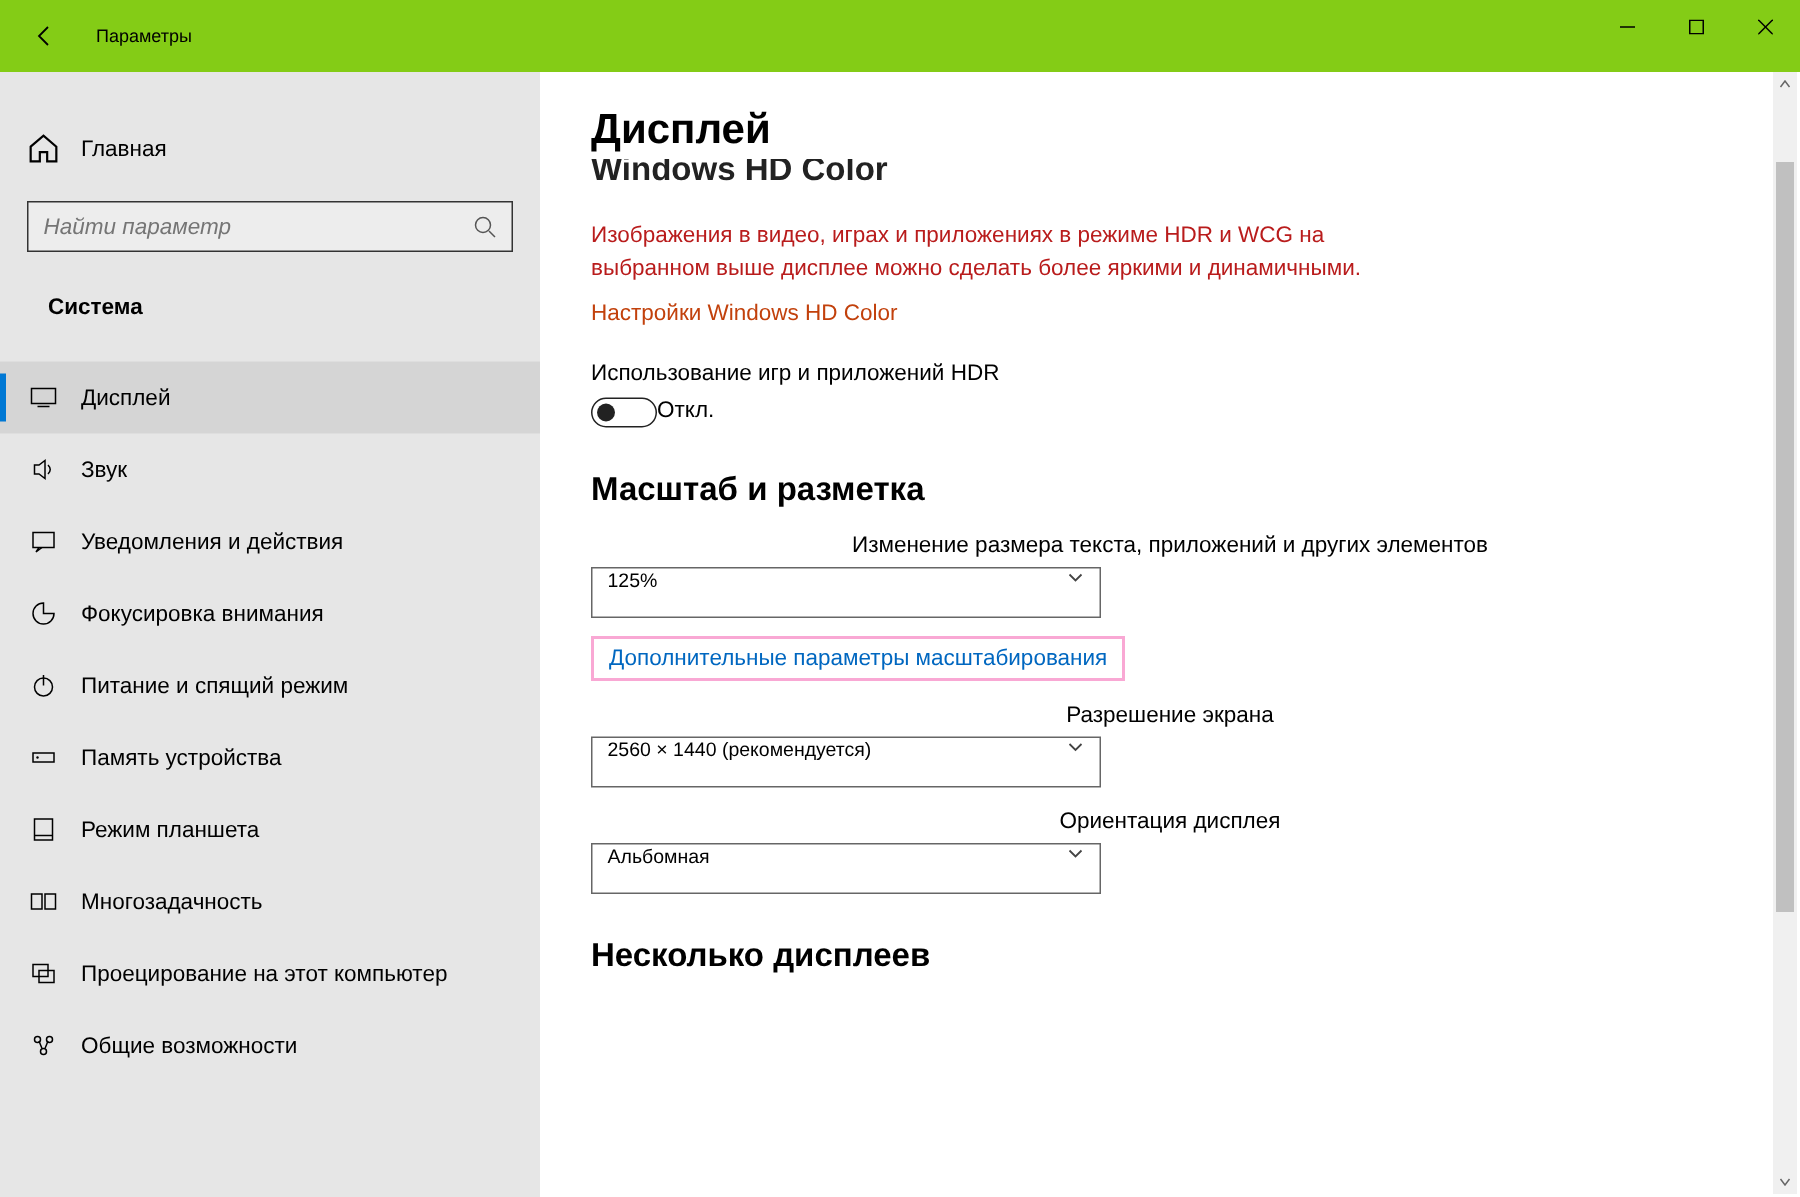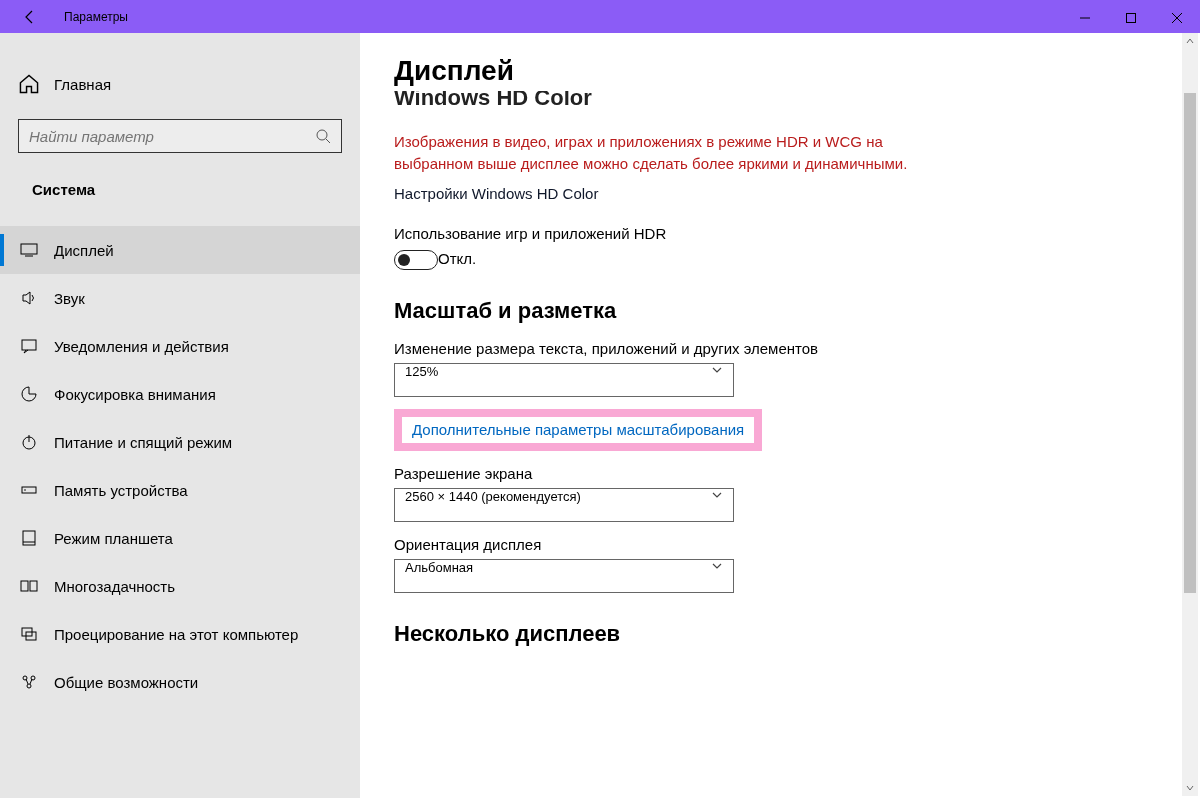--- a/index.html
+++ b/index.html
@@ -1,21 +1,21 @@
 <!DOCTYPE html>
 <html><head>
 <meta charset="utf-8">
 <style>
   * { box-sizing: border-box; margin: 0; padding: 0; font-family: "Segoe UI", -apple-system, sans-serif; }
   html, body { width: 1200px; height: 798px; overflow: hidden; background: #fff; }
 
   .window { width: 1200px; height: 798px; display: flex; flex-direction: column; }
 
   
-  .titlebar { height: 33px; background: #8b5cf6; display: flex; align-items: center; padding-left: 16px; position: relative; }
+  .titlebar { height: 48px; background: #84cc16; display: flex; align-items: center; padding-left: 16px; position: relative; }
   .titlebar .back { width: 28px; height: 28px; display:flex; align-items:center; justify-content:center; margin-right: 20px; cursor:pointer; }
   .titlebar .back svg { width: 16px; height: 16px; }
   .titlebar .title { font-size: 12px; color: #000; }
   .win-controls { position:absolute; right:0; top:0; height:36px; display:flex; }
   .win-btn { width: 46px; height:36px; display:flex; align-items:center; justify-content:center; cursor:pointer; }
   .win-btn svg { width: 10px; height: 10px; }
 
   
   .body { flex:1; display:flex; overflow:hidden; }
 
@@ -37,36 +37,36 @@
   .nav-item .icon { width: 22px; display:flex; align-items:center; justify-content:center; margin-right: 14px; }
   .nav-item .icon svg { width:18px; height:18px; }
   .nav-item .lbl { font-size: 15px; }
 
   
   .main { flex:1; background:#fff; padding: 22px 34px 0 34px; overflow:hidden; position:relative; }
   .page-title { font-size: 28px; font-weight:600; margin-bottom: 4px; }
   .clipped-header { font-size: 22px; font-weight:600; color:#222; height:22px; overflow:hidden; line-height:14px; margin-bottom: 18px; }
 
   .desc { font-size: 15px; color:#b91c1c; line-height:1.45; max-width: 520px; margin-bottom: 10px; }
-  .link { font-size: 15px; color:#0f172a; cursor:pointer; display:inline-block; }
+  .link { font-size: 15px; color:#c2410c; cursor:pointer; display:inline-block; }
 
   .setting-label { font-size: 15px; color:#000; margin-top: 22px; margin-bottom: 8px; }
 
   .toggle-row { display:flex; margin-top: 4px; }
   .toggle { width: 44px; height: 20px; border: 1px solid #222; border-radius: 10px; position:relative; cursor:pointer; }
   .toggle .knob { width:12px; height:12px; background:#222; border-radius:50%; position:absolute; left:3px; top:3px; }
   .toggle-state { font-size:15px; }
 
   .section-title { font-size: 22px; font-weight:600; margin-top: 28px; margin-bottom: 16px; }
 
-  .field-label { font-size:15px; margin-bottom: 6px; margin-top: 14px; }
+  .field-label { font-size:15px; margin-bottom: 6px; margin-top: 14px; text-align: center; }
   .dropdown { width: 340px; height: 34px; border:1px solid #666; background:#fff; display:flex; align-items:flex-start; justify-content:space-between; padding: 0 10px; cursor:pointer; font-size:13px; }
   .dropdown svg { width:12px; height:12px; }
 
-  .highlight-link { border:8px solid #f9a8d4; padding: 4px 10px; margin-top:12px; display:inline-block; }
+  .highlight-link { border:2px solid #f9a8d4; padding: 4px 10px; margin-top:12px; display:inline-block; }
   .highlight-link .link { color:#0067c0; }
 
   
   .scrollbar { position:absolute; right:2px; top:0; bottom:2px; width:16px; background:#f0f0f0; }
   .scroll-thumb { position:absolute; right:2px; left:2px; top:60px; height:500px; background:#c0c0c0; }
   .scroll-arrow { position:absolute; left:0; right:0; height:16px; display:flex; align-items:center; justify-content:center; }
   .scroll-arrow.up { top:0; }
   .scroll-arrow.down { bottom:0; }
   .scroll-arrow svg{width:10px;height:10px;}
 

